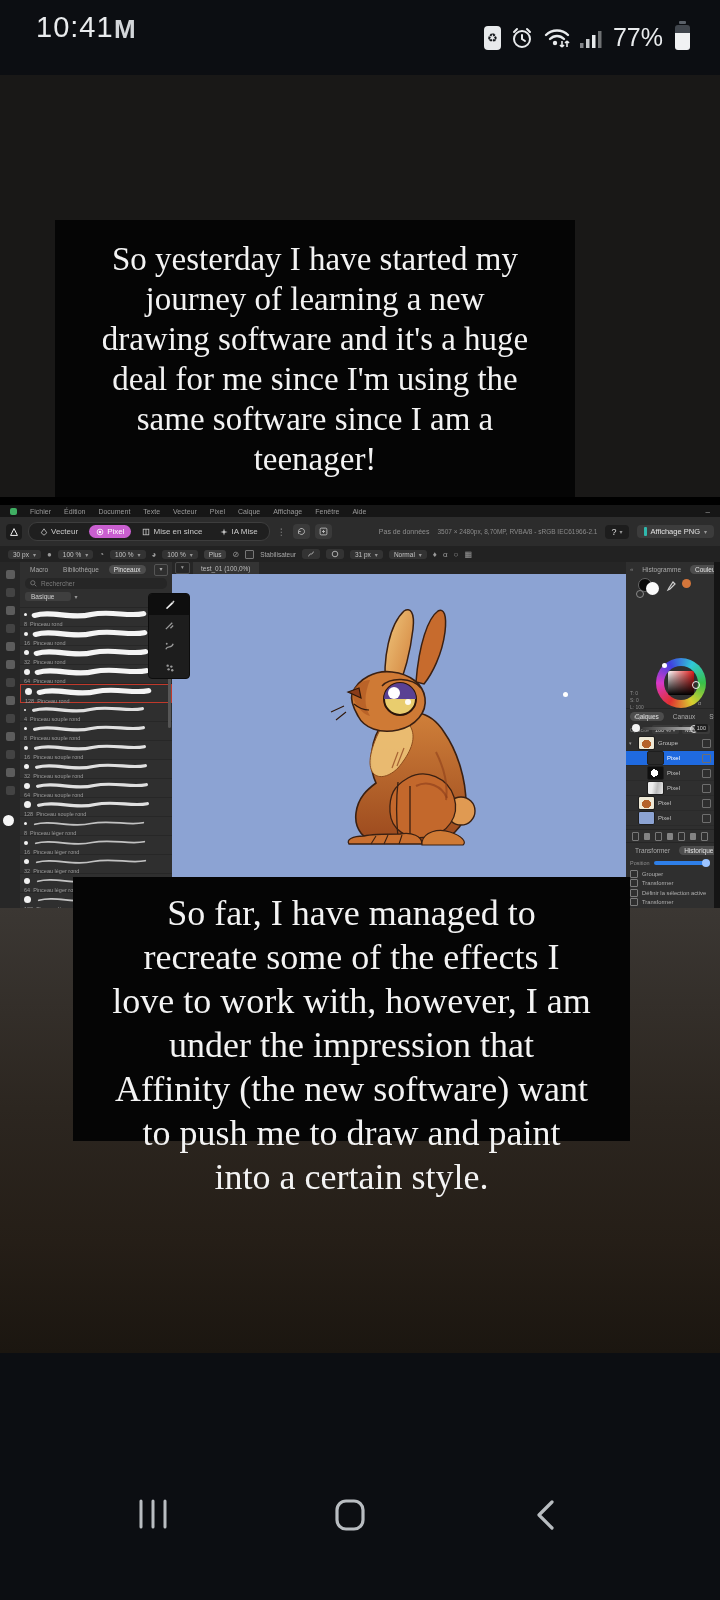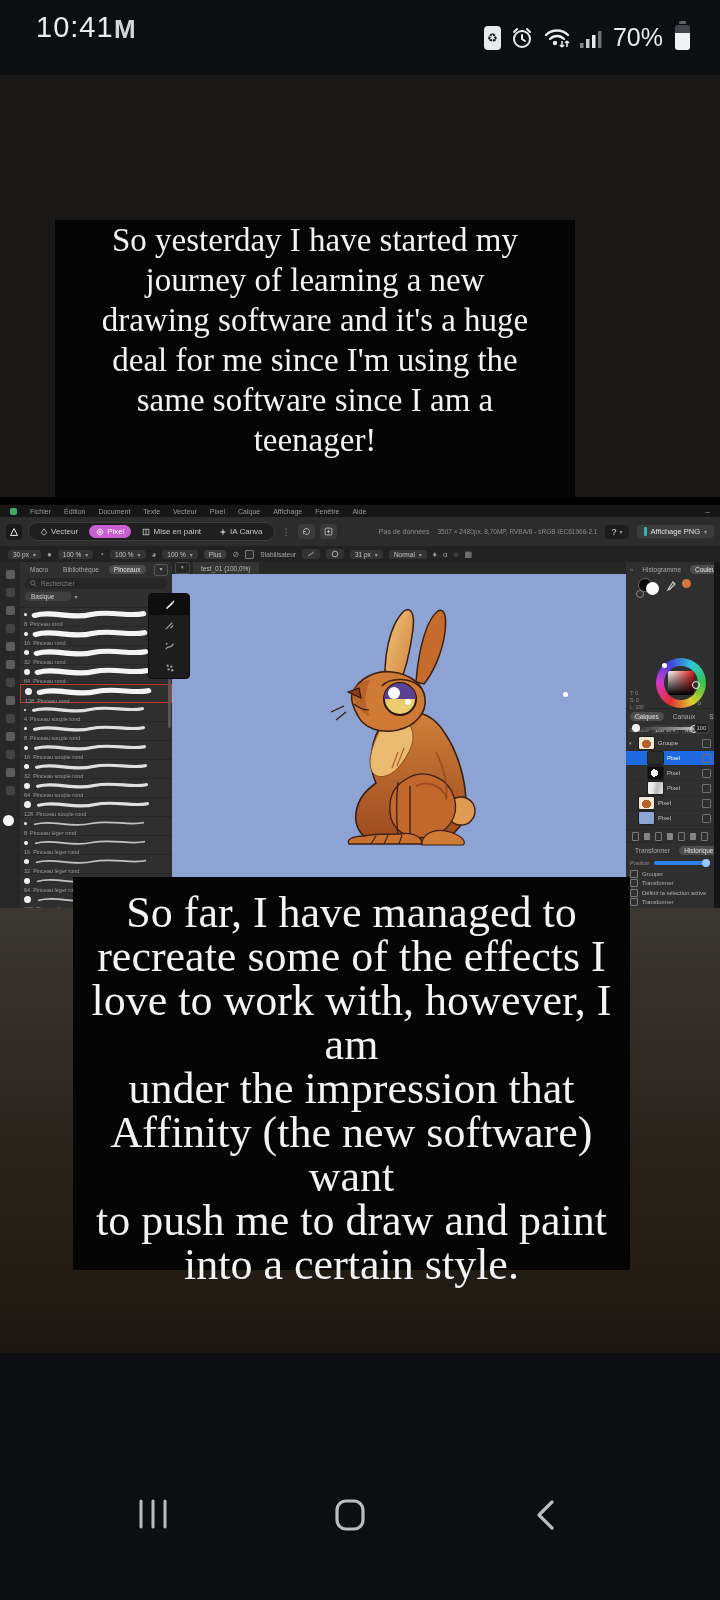--- a/index.html
+++ b/index.html
@@ -18,22 +18,22 @@
   .sb-bat::before{content:"";position:absolute;top:-4px;left:4px;width:7px;height:3px;border-radius:1px;background:#5a6068;}
 
   
   .bg-upper{position:absolute;top:75px;left:0;width:720px;height:430px;background:#191817;}
   .bg-lower{position:absolute;top:908px;left:0;width:720px;height:445px;
             background:linear-gradient(#3b3733,#2c2620 45%,#251e17 75%,#1b1610);}
 
   
   .qbox{position:absolute;background:#050505;color:#f3f3f3;text-align:center;
         font-family:"Liberation Serif",serif;white-space:pre-line;}
-  .qbox1{left:55px;top:220px;width:520px;height:277px;font-size:33px;line-height:40px;box-sizing:border-box;}
-  .qbox2{left:73px;top:877px;width:557px;height:393px;font-size:44px;line-height:44px;padding-top:14px;box-sizing:border-box;}
+  .qbox1{left:55px;top:220px;width:520px;height:277px;font-size:33px;line-height:40px;padding-top:19px;box-sizing:border-box;}
+  .qbox2{left:73px;top:877px;width:557px;height:264px;font-size:36px;line-height:44px;padding-top:14px;box-sizing:border-box;}
 
   
   .affinity{position:absolute;top:497px;left:0;width:720px;height:411px;background:#232323;}
   .af-blackstrip{position:absolute;top:0;left:0;width:720px;height:8px;background:#000;}
   .af-menubar{position:absolute;top:8px;left:0;width:720px;height:12px;background:#161616;display:flex;align-items:center;gap:13px;padding:0 10px;box-sizing:border-box;}
   .af-menubar .mlogo{width:7px;height:7px;border-radius:2px;background:#3fae62;flex:0 0 auto;}
   .mitem{font-size:7px;color:#9a9a9a;white-space:nowrap;}
   .af-minimize{margin-left:auto;color:#aaa;font-size:8px;}
 
   .af-personabar{position:absolute;top:20px;left:0;width:720px;height:29px;background:#2c2c2c;display:flex;align-items:center;padding:0 6px;box-sizing:border-box;}
@@ -185,21 +185,21 @@
         <circle cx="12" cy="17" r="2.2" fill="#e8eaec"></circle>
         <path d="M19 15v6M19 21l-2-2M19 21l2-2" stroke="#e8eaec" stroke-width="1.6" fill="none"></path>
         <path d="M24 21v-6M24 15l-2 2M24 15l2 2" stroke="#e8eaec" stroke-width="1.6" fill="none"></path>
       </svg>
       <svg width="22" height="24" viewBox="0 0 22 24">
         <rect x="0" y="17" width="3.5" height="5" fill="#e8eaec" opacity=".55"></rect>
         <rect x="6" y="13" width="3.5" height="9" fill="#e8eaec" opacity=".85"></rect>
         <rect x="12" y="9" width="3.5" height="13" fill="#e8eaec"></rect>
         <rect x="18" y="5" width="3.5" height="17" fill="#e8eaec" opacity=".45"></rect>
       </svg>
-      <div class="sb-pct">70%</div>
+      <div class="sb-pct">77%</div>
       <div class="sb-bat"></div>
     </div>
   </div>
 
   <div class="bg-upper"></div>
   <div class="bg-lower"></div>
 
   <div class="affinity">
     <div class="af-blackstrip"></div>
 
@@ -239,27 +239,27 @@
               <circle cx="5" cy="5" r="3.6" fill="none" stroke="#fff" stroke-width="1"></circle>
               <rect x="3.6" y="3.6" width="2.8" height="2.8" fill="#fff"></rect>
             </svg>
           <span>Pixel</span>
         </span>
         <span class="persona">
           <svg class="pico" viewBox="0 0 10 10">
               <rect x="1.5" y="1.5" width="7" height="7" fill="none" stroke="#c9c9c9" stroke-width="1"></rect>
               <path d="M5 1.5v7" stroke="#c9c9c9" stroke-width="1"></path>
             </svg>
-          <span>Mise en paint</span>
+          <span>Mise en since</span>
         </span>
         <span class="persona">
           <svg class="pico" viewBox="0 0 10 10">
               <path d="M5 0.5 L6 4 L9.5 5 L6 6 L5 9.5 L4 6 L0.5 5 L4 4 Z" fill="#c9c9c9"></path>
             </svg>
-          <span>IA Canva</span>
+          <span>IA Mise</span>
         </span>
       </span>
       <span class="pb-dots">⋮</span>
       <span class="pb-btn">
         <svg width="9" height="9" viewBox="0 0 12 12">
             <path d="M2 6a4 4 0 1 1 1.2 2.8M2 9V6h3" fill="none" stroke="#bbb" stroke-width="1.2"></path>
           </svg>
       </span>
       <span class="pb-btn">
         <svg width="9" height="9" viewBox="0 0 12 12">

